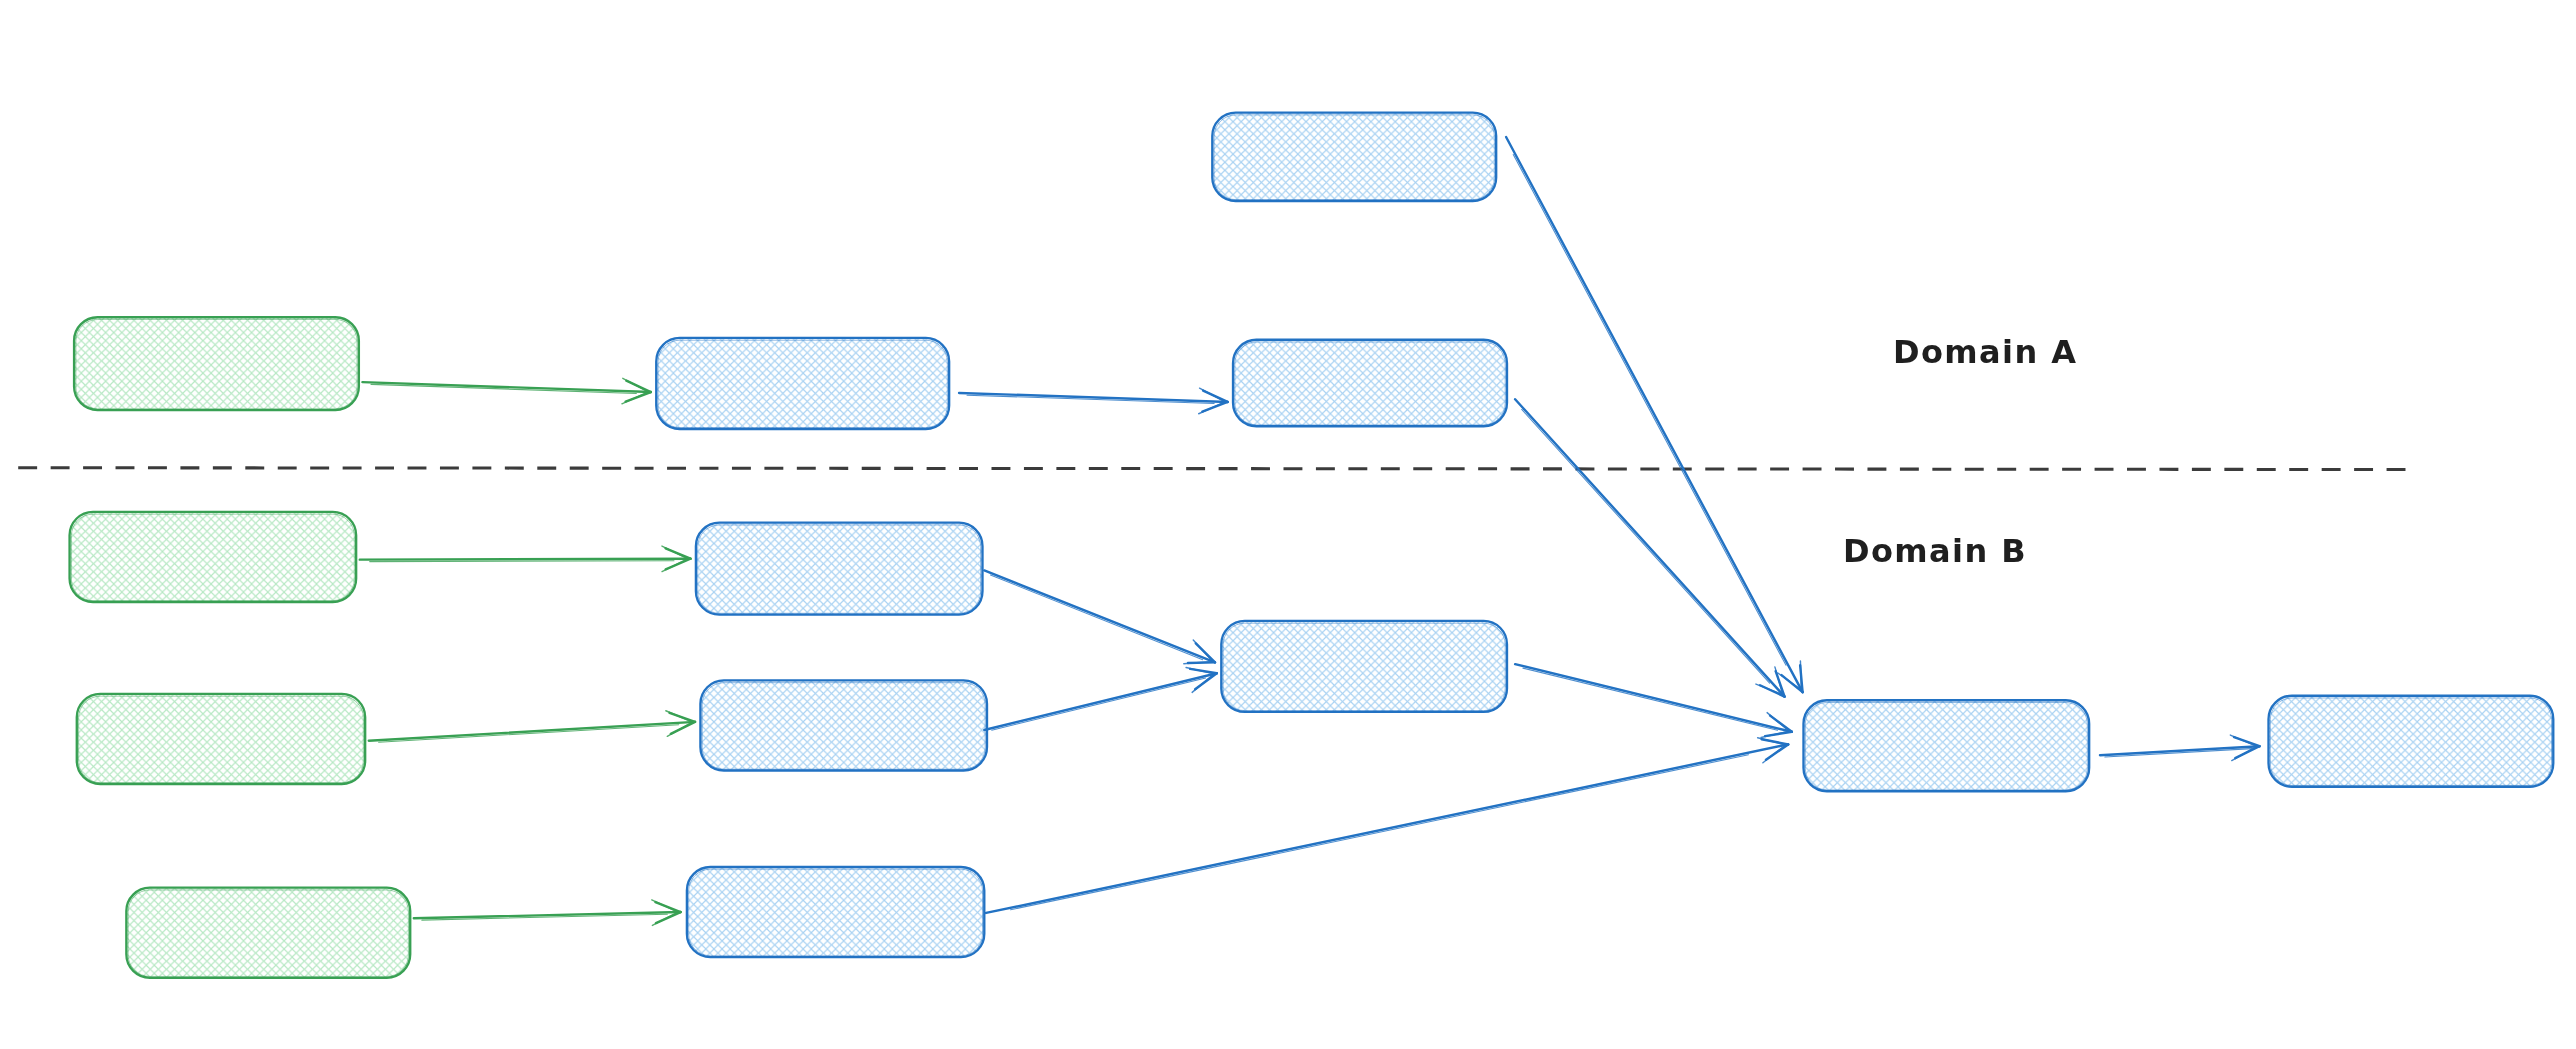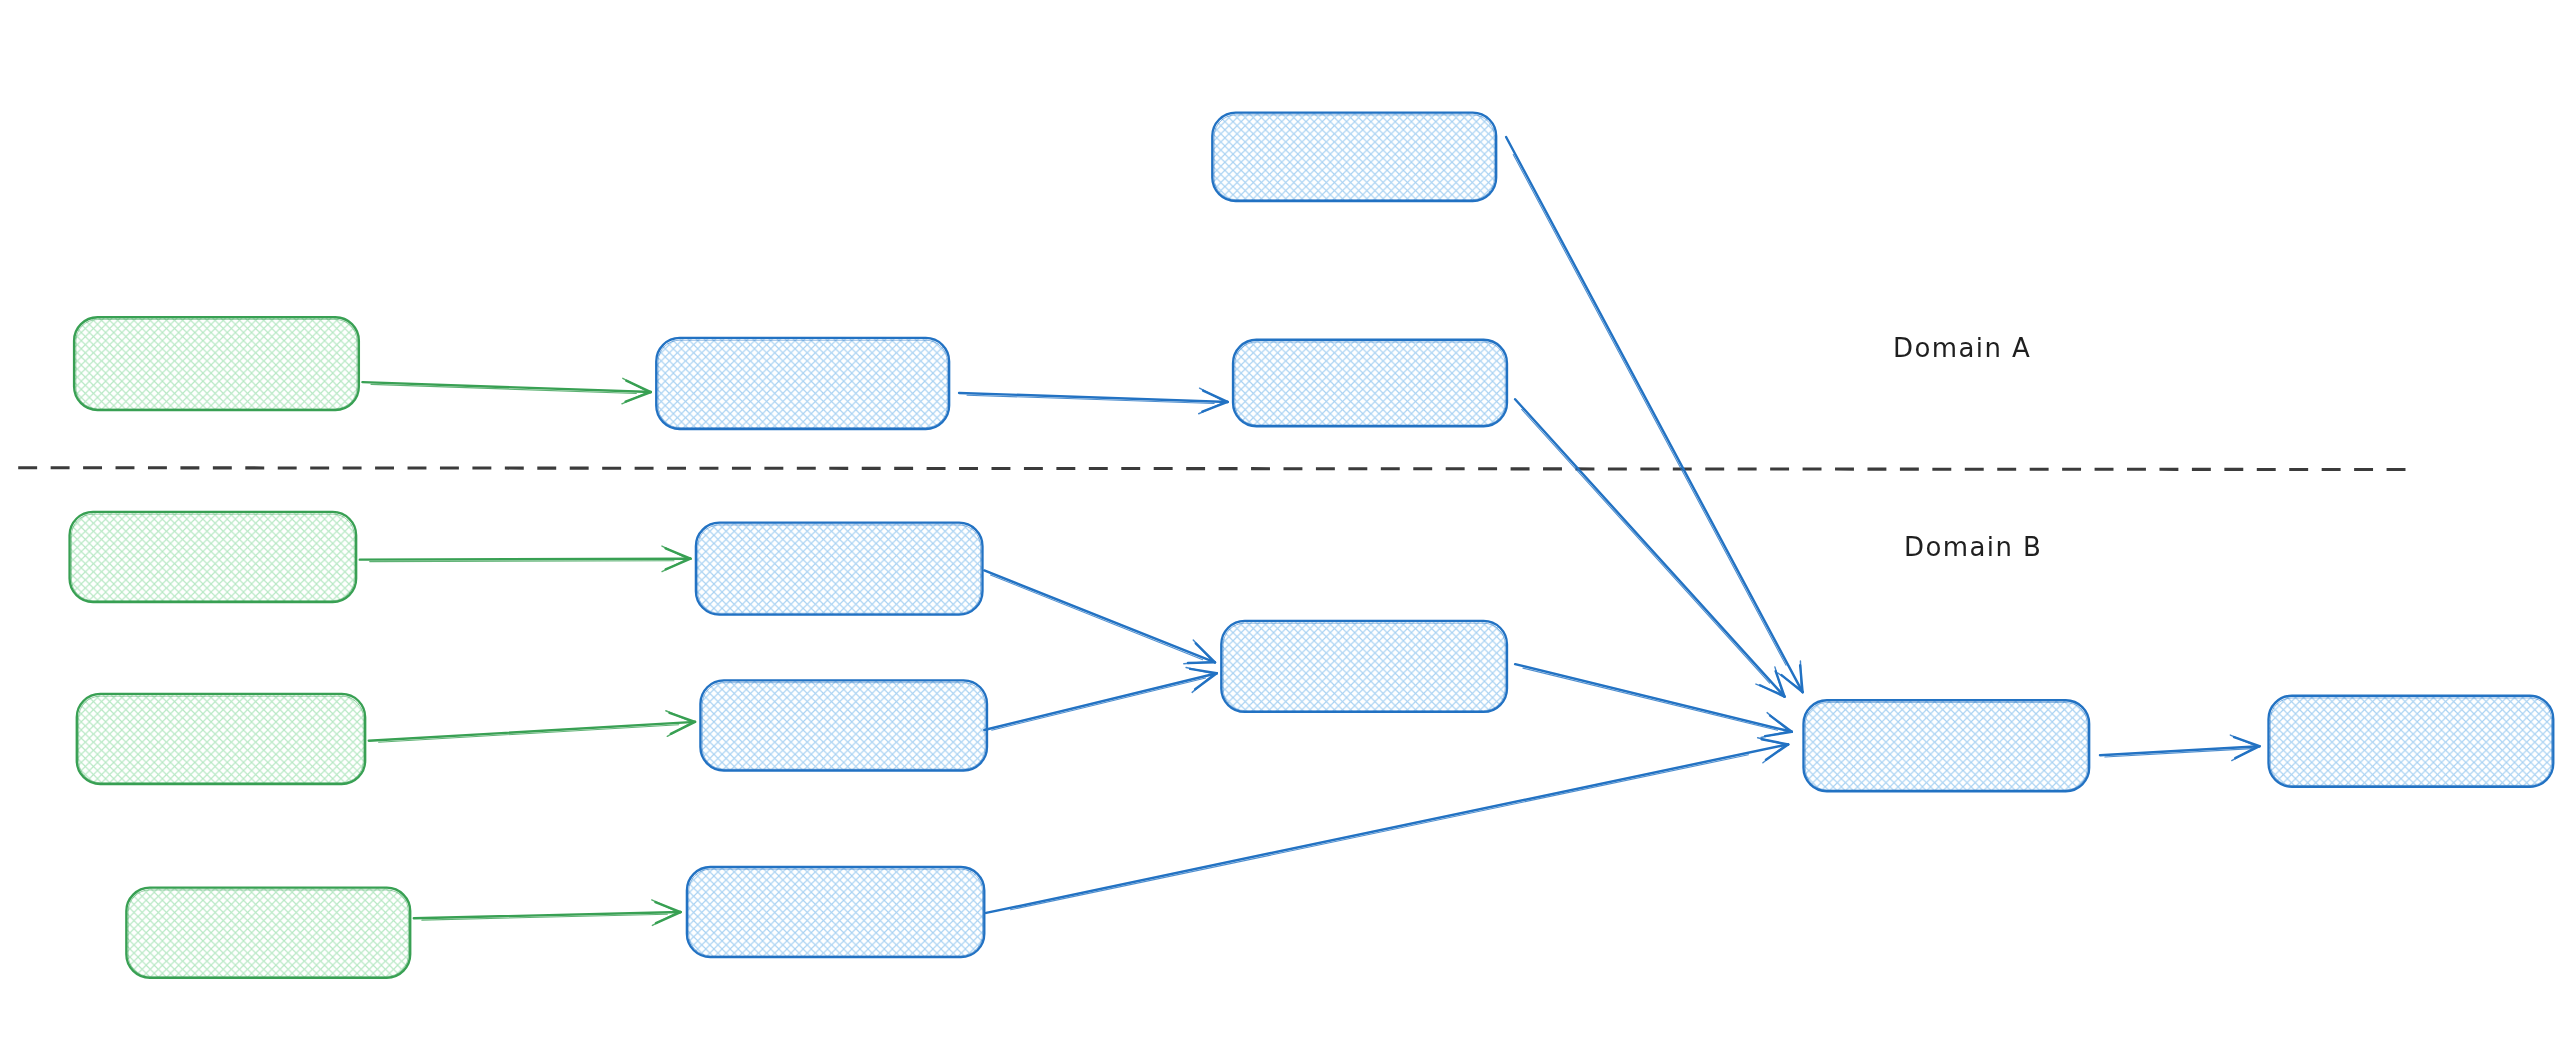--- a/index.html
+++ b/index.html
@@ -19,22 +19,22 @@
   }
   #diagram {
     position: absolute;
     left: 0;
     top: 0;
     display: block;
   }
   .canvas-label {
     position: absolute;
     font-family: "DejaVu Sans", sans-serif;
-    font-size: 26px;
-    font-weight: 400;
+    font-size: 32px;
+    font-weight: 700;
     letter-spacing: 1.4px;
     color: #1f1f1f;
     white-space: nowrap;
     user-select: none;
   }
 </style>
 </head>
 <body>
 
 <div class="canvas">
@@ -195,15 +195,15 @@
         <line x1="2335.4340958903545" y1="839.8964972592738" x2="2498.2740958903546" y2="830.6964972592738" stroke="#2272c3" stroke-width="1.2" stroke-linecap="round" opacity="0.8"></line>
         <line x1="2507" y1="828" x2="2480.0711445494253" y2="841.2225846233649" stroke="#2272c3" stroke-width="2.7" stroke-linecap="round" opacity="1"></line>
         <line x1="2504.0047764646265" y1="828.1692216686652" x2="2476.2185312261486" y2="843.9442331277296" stroke="#2272c3" stroke-width="1.6" stroke-linecap="round" opacity="0.85"></line>
         <line x1="2507" y1="828" x2="2478.753184115539" y2="817.8946849435863" stroke="#2272c3" stroke-width="2.7" stroke-linecap="round" opacity="1"></line>
         <line x1="2504.0047764646265" y1="828.1692216686652" x2="2474.61853467782" y2="815.6242942223288" stroke="#2272c3" stroke-width="1.6" stroke-linecap="round" opacity="0.85"></line>
       </g>
     </svg>
 
   <div class="canvas-label" id="label-domain-a" style="left: 1893px; top: 333px; color: rgb(31, 31, 31);">Domain A</div>
 
-  <div class="canvas-label" id="label-domain-b" style="left: 1904px; top: 532px; color: rgb(31, 31, 31);">Domain B</div>
+  <div class="canvas-label" id="label-domain-b" style="left: 1843px; top: 532px; color: rgb(31, 31, 31);">Domain B</div>
 </div>
 
 
 </body></html>

